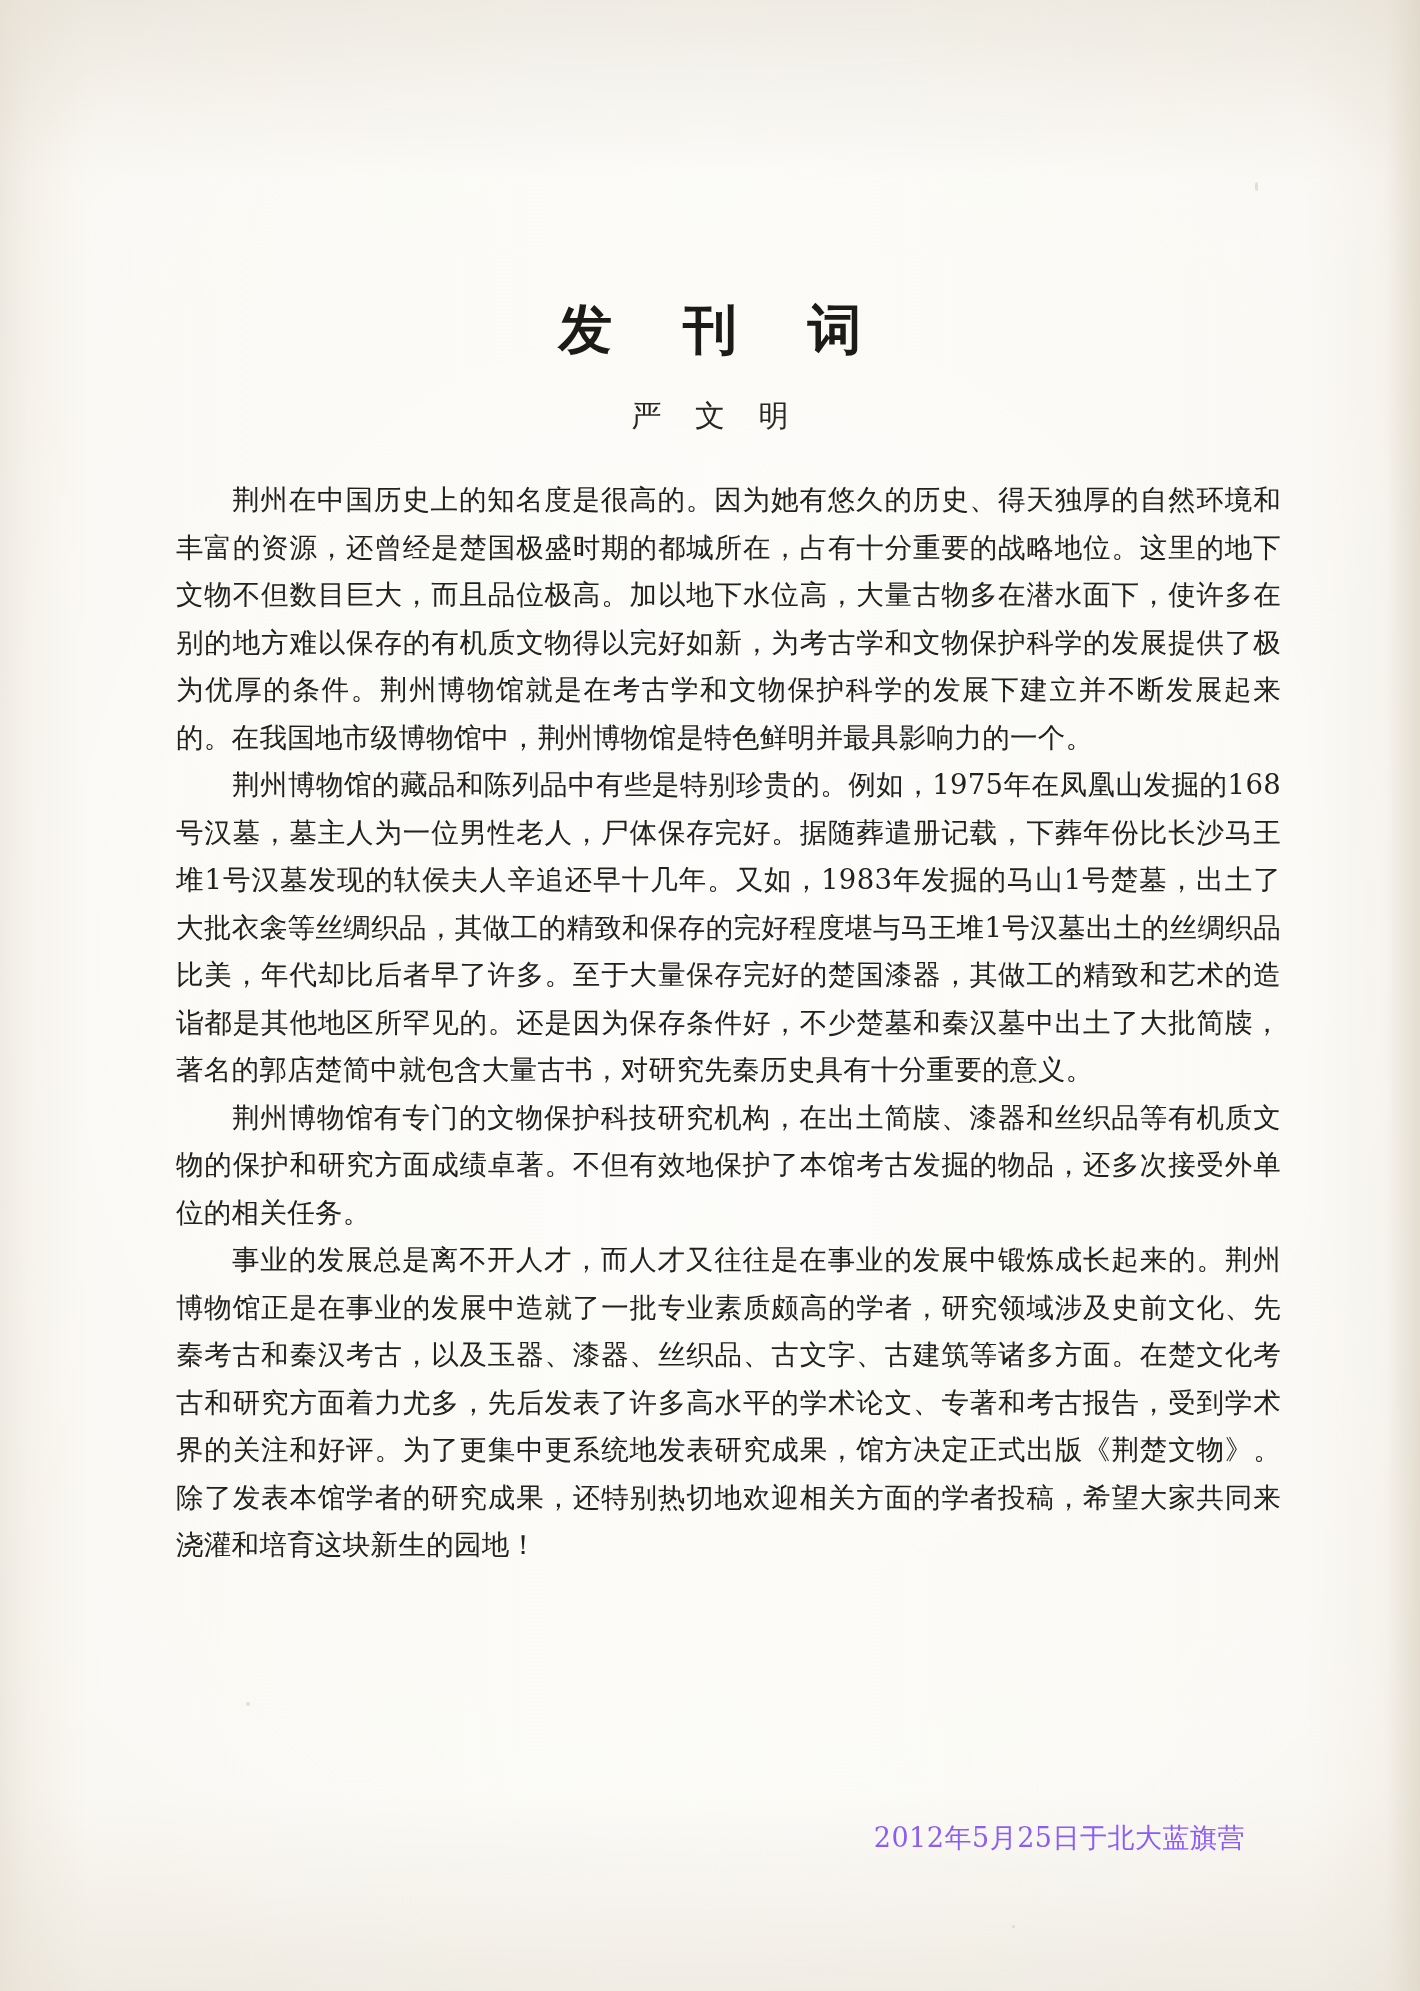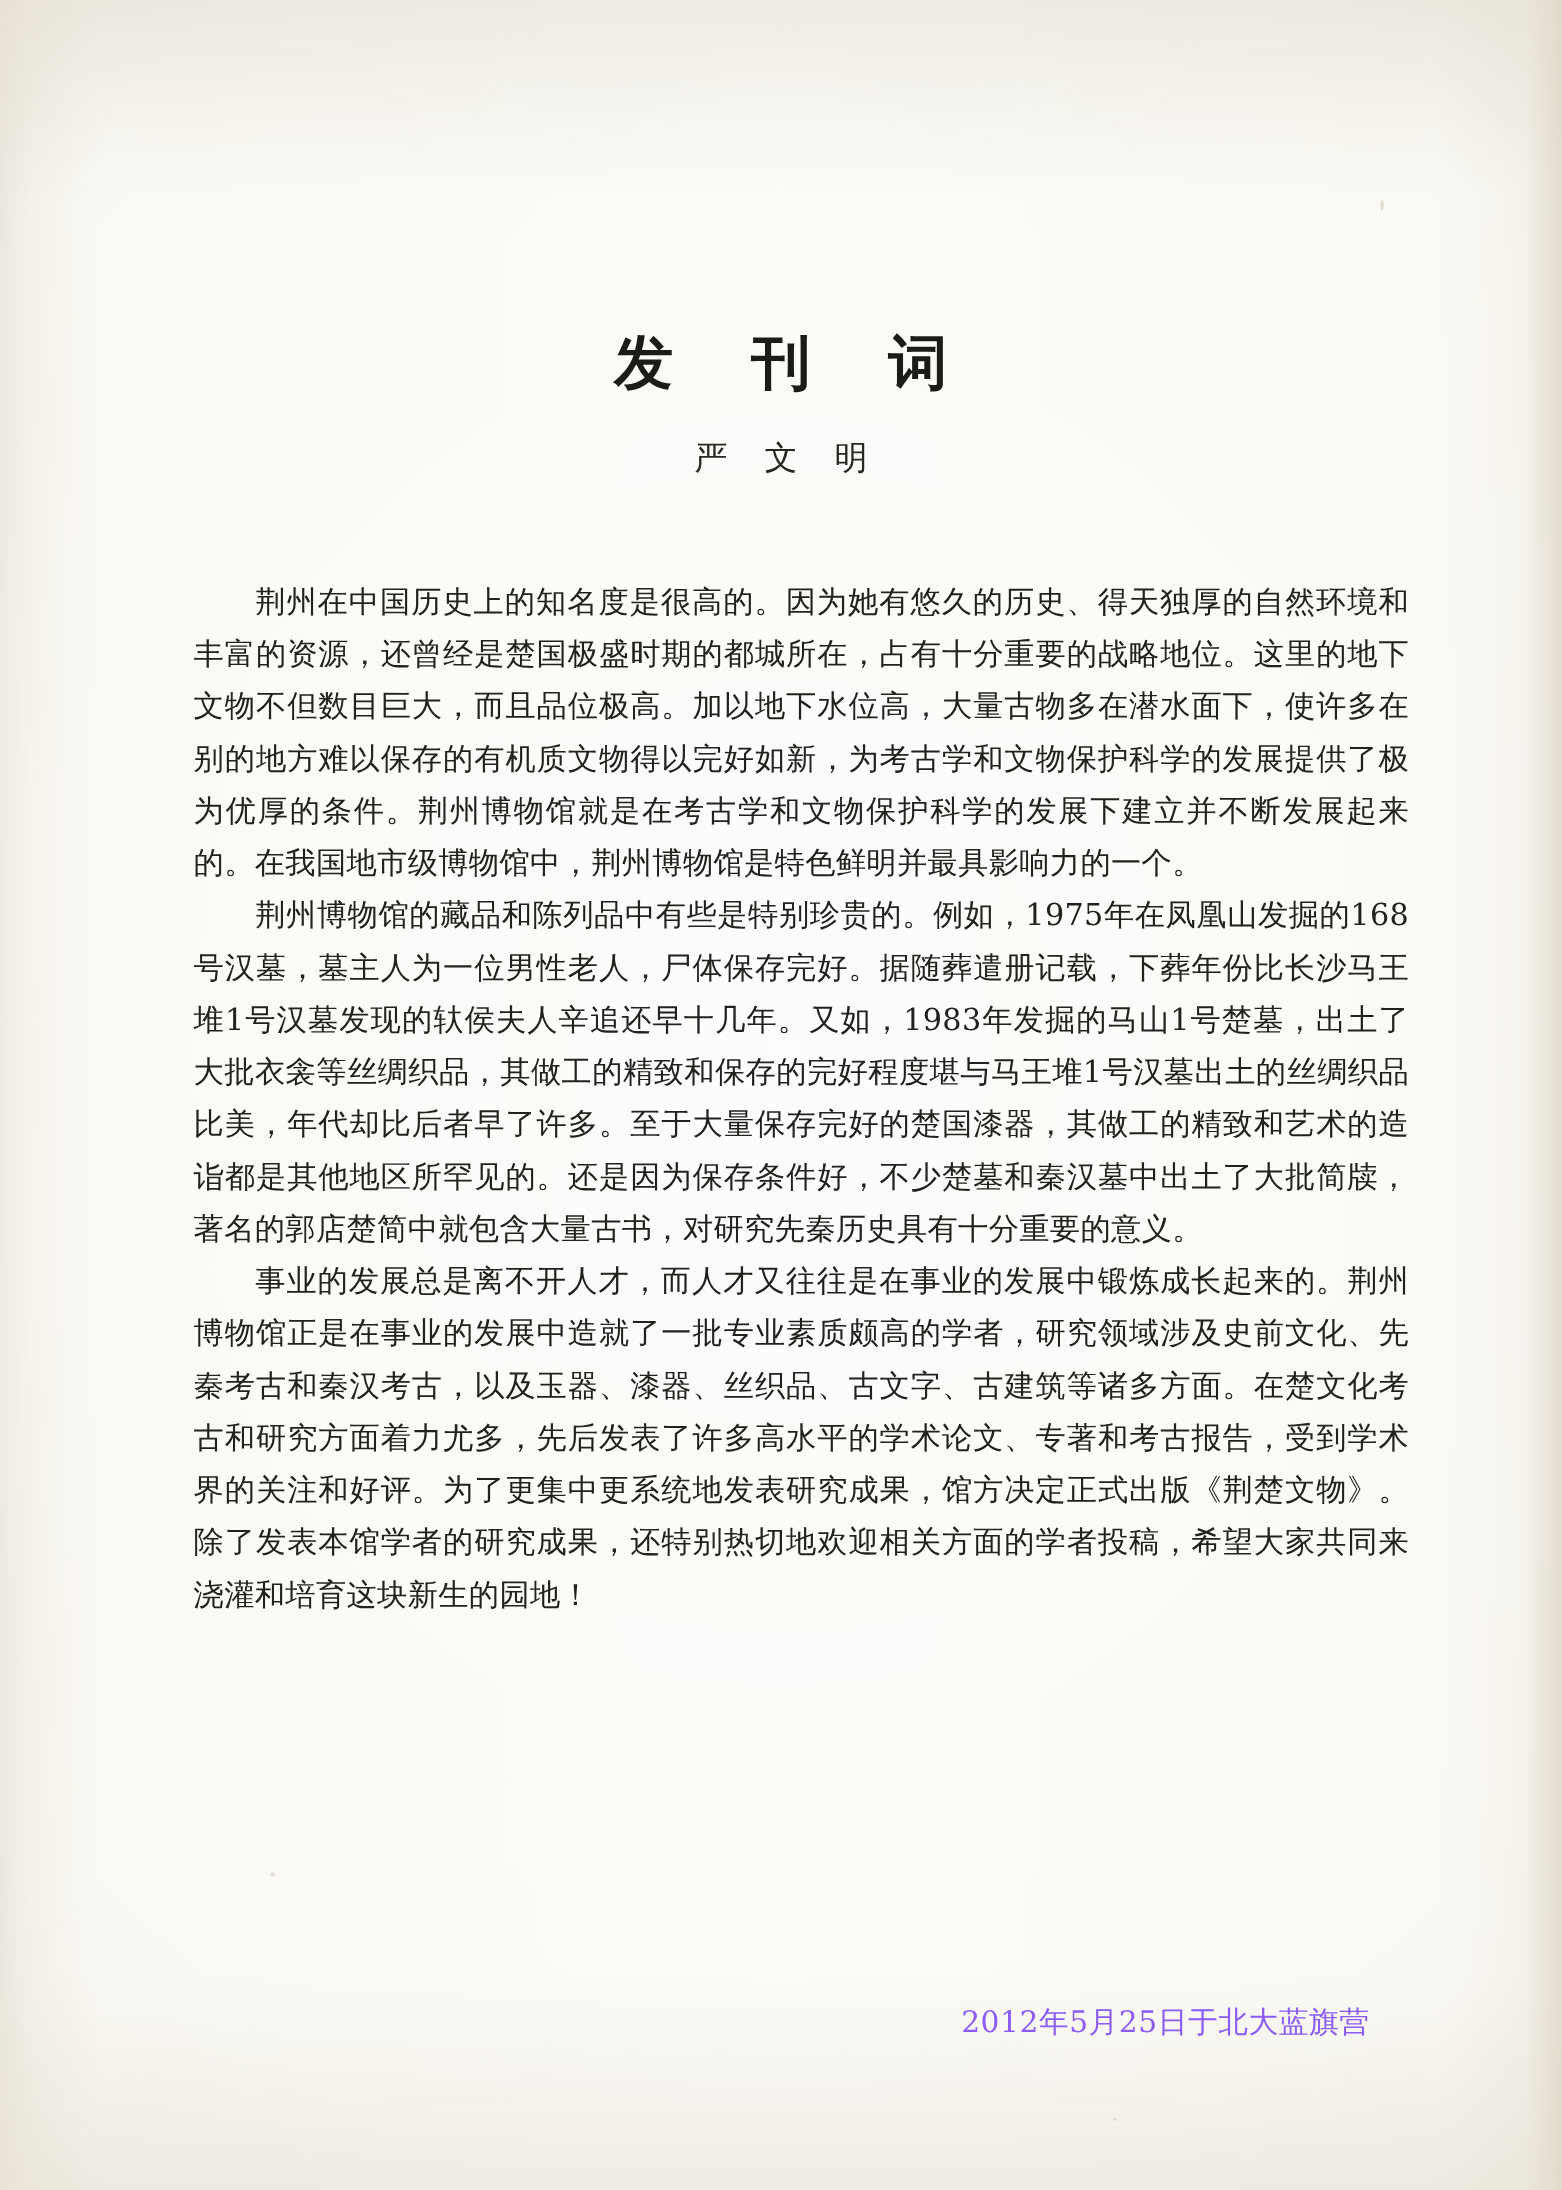--- a/index.html
+++ b/index.html
@@ -75,21 +75,21 @@
     text-align: center;
     font-size: 30px;
     letter-spacing: 12px;
     text-indent: 12px;
     color: #2a2723;
   }
 
   .body-block {
     position: absolute;
     left: 176px;
-    top: 524px;
+    top: 476px;
     width: 1105px;
   }
 
   .para {
     font-size: 27.5px;
     line-height: 47.5px;
     color: #23211e;
     text-align: justify;
     text-justify: inter-character;
     text-indent: 56px;
@@ -131,18 +131,19 @@
 
 <div id="content">
 
   <h1 class="doc-title">发 刊 词</h1>
 
   <div class="doc-author">严 文 明</div>
 
   <div class="body-block">
     <p class="para">荆州在中国历史上的知名度是很高的。因为她有悠久的历史、得天独厚的自然环境和丰富的资源，还曾经是楚国极盛时期的都城所在，占有十分重要的战略地位。这里的地下文物不但数目巨大，而且品位极高。加以地下水位高，大量古物多在潜水面下，使许多在别的地方难以保存的有机质文物得以完好如新，为考古学和文物保护科学的发展提供了极为优厚的条件。荆州博物馆就是在考古学和文物保护科学的发展下建立并不断发展起来的。在我国地市级博物馆中，荆州博物馆是特色鲜明并最具影响力的一个。</p>
     <p class="para">荆州博物馆的藏品和陈列品中有些是特别珍贵的。例如，1975年在凤凰山发掘的168号汉墓，墓主人为一位男性老人，尸体保存完好。据随葬遣册记载，下葬年份比长沙马王堆1号汉墓发现的轪侯夫人辛追还早十几年。又如，1983年发掘的马山1号楚墓，出土了大批衣衾等丝绸织品，其做工的精致和保存的完好程度堪与马王堆1号汉墓出土的丝绸织品比美，年代却比后者早了许多。至于大量保存完好的楚国漆器，其做工的精致和艺术的造诣都是其他地区所罕见的。还是因为保存条件好，不少楚墓和秦汉墓中出土了大批简牍，著名的郭店楚简中就包含大量古书，对研究先秦历史具有十分重要的意义。</p>
+    <p class="para">荆州博物馆有专门的文物保护科技研究机构，在出土简牍、漆器和丝织品等有机质文物的保护和研究方面成绩卓著。不但有效地保护了本馆考古发掘的物品，还多次接受外单位的相关任务。</p>
     <p class="para">事业的发展总是离不开人才，而人才又往往是在事业的发展中锻炼成长起来的。荆州博物馆正是在事业的发展中造就了一批专业素质颇高的学者，研究领域涉及史前文化、先秦考古和秦汉考古，以及玉器、漆器、丝织品、古文字、古建筑等诸多方面。在楚文化考古和研究方面着力尤多，先后发表了许多高水平的学术论文、专著和考古报告，受到学术界的关注和好评。为了更集中更系统地发表研究成果，馆方决定正式出版《荆楚文物》。除了发表本馆学者的研究成果，还特别热切地欢迎相关方面的学者投稿，希望大家共同来浇灌和培育这块新生的园地！</p>
   </div>
 
   <div class="doc-date">2012年5月25日于北大蓝旗营</div>
 
 </div>
 
 </body></html>

